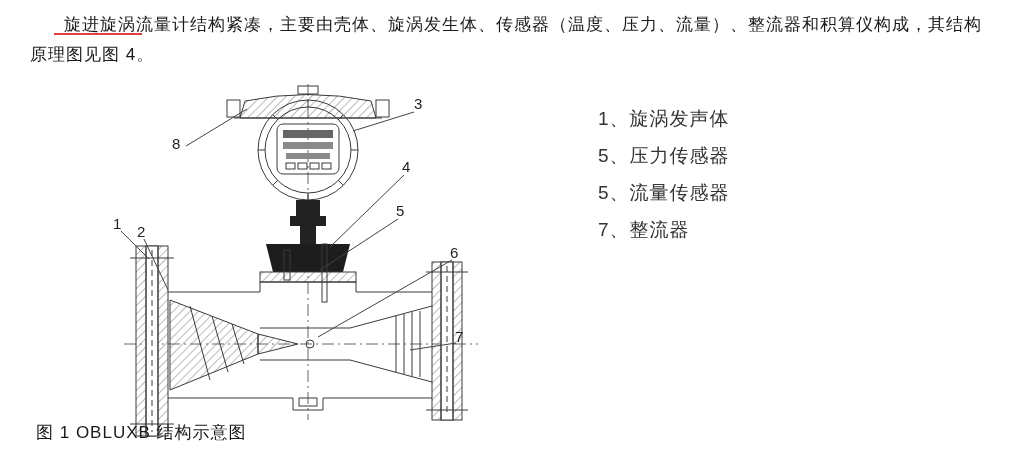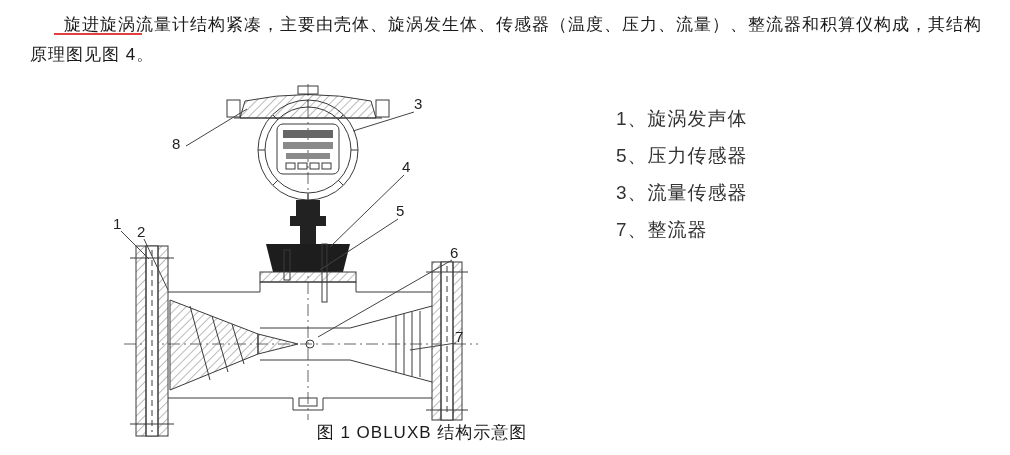--- a/index.html
+++ b/index.html
@@ -23,36 +23,36 @@
   }
   .red-underline {
     position:absolute;
     left:54px; top:33px;
     width:88px; height:0;
     border-bottom:2px solid #e24040;
   }
   svg.diagram { position:absolute; left:0; top:0; }
   .legend {
     position:absolute;
-    left:616px; top:100px;
+    left:598px; top:100px;
     list-style:none;
   }
   .legend li {
     font-size:19px;
     color:#333333;
     height:37px;
     line-height:37px;
     letter-spacing:1px;
     white-space:nowrap;
   }
   .caption {
     position:absolute;
     left:0; top:421px;
     width:808px;
-    text-align:center;
+    text-align:left;
     font-size:17px;
     letter-spacing:1px;
     color:#1a1a1a;
     padding-left:36px;
   }
 </style>
 </head>
 <body>
 
 <p class="para"><span>旋进旋涡流量计结构紧凑，主要由壳体、旋涡发生体、传感器（温度、压力、流量）、整流器和积算仪构成，其结构</span><br><span>原理图见图 4。</span></p>
@@ -179,17 +179,17 @@
       <text x="450" y="258">6</text>
       <text x="455" y="342">7</text>
       <text x="172" y="149">8</text>
     </g>
   </g>
 </svg>
 
 <ul class="legend">
   <li>1、旋涡发声体</li>
   <li>5、压力传感器</li>
-  <li>3、流量传感器</li>
+  <li>5、流量传感器</li>
   <li>7、整流器</li>
 </ul>
 
 <div class="caption">图 1 OBLUXB 结构示意图</div>
 
 </body></html>

